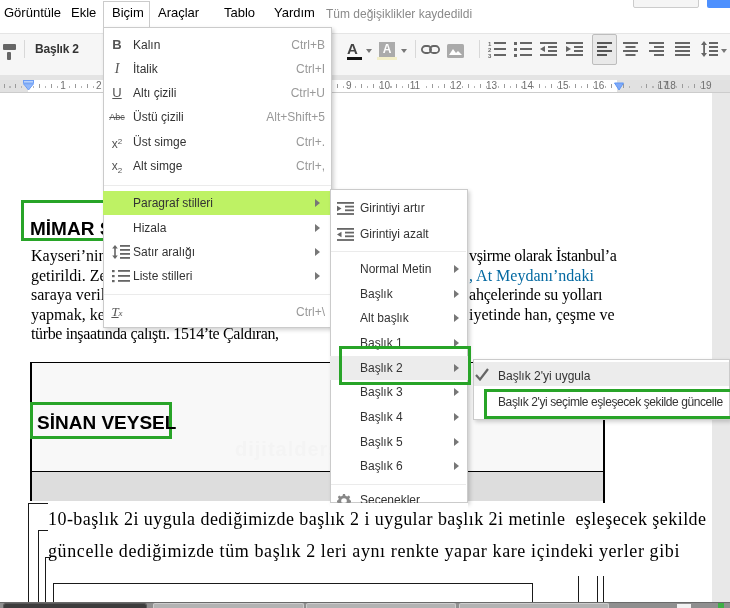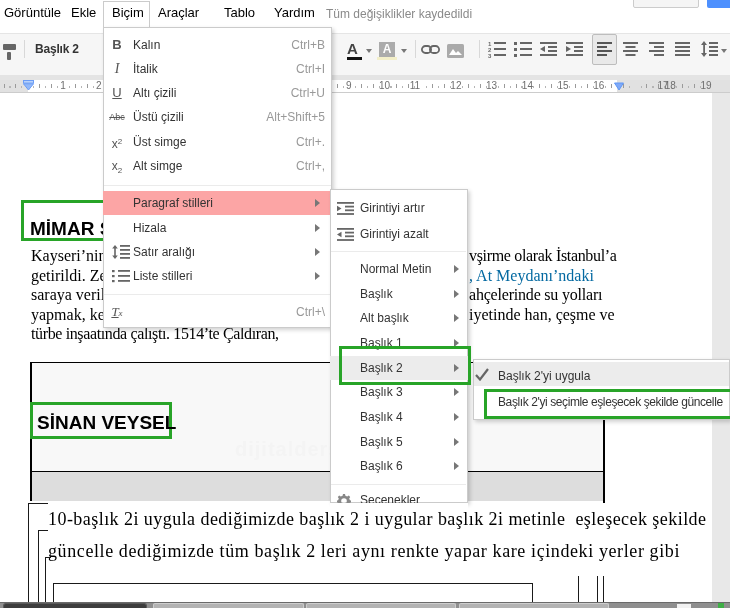--- a/index.html
+++ b/index.html
@@ -332,21 +332,21 @@
     <div class="micon" style="font-size:12px;">x<span style="font-size:8px;vertical-align:4px;">2</span></div>
     <div class="mlabel">Üst simge</div>
     <div class="mshort">Ctrl+.</div>
   </div>
 <div class="mrow" style="left:103px;width:229px;top:154.0px;">
     <div class="micon" style="font-size:12px;">x<span style="font-size:8px;vertical-align:-3px;">2</span></div>
     <div class="mlabel">Alt simge</div>
     <div class="mshort">Ctrl+,</div>
   </div>
 <div class="msep" style="left:104px;width:227px;top:185px;"></div>
-<div class="mrow" style="left:103px;width:229px;top:190.5px;background:#fca5a5;">
+<div class="mrow" style="left:103px;width:229px;top:190.5px;background:#bef264;">
     <div class="mlabel">Paragraf stilleri</div>
     <div class="marrow"></div>
   </div>
 <div class="mrow" style="left:103px;width:229px;top:215.5px;">
     <div class="mlabel">Hizala</div>
     <div class="marrow"></div>
   </div>
 <div class="mrow" style="left:103px;width:229px;top:239.5px;">
     <svg class="abs" style="left:9px;top:5px;" width="18" height="14" viewBox="0 0 18 14">
       <g fill="#666">

